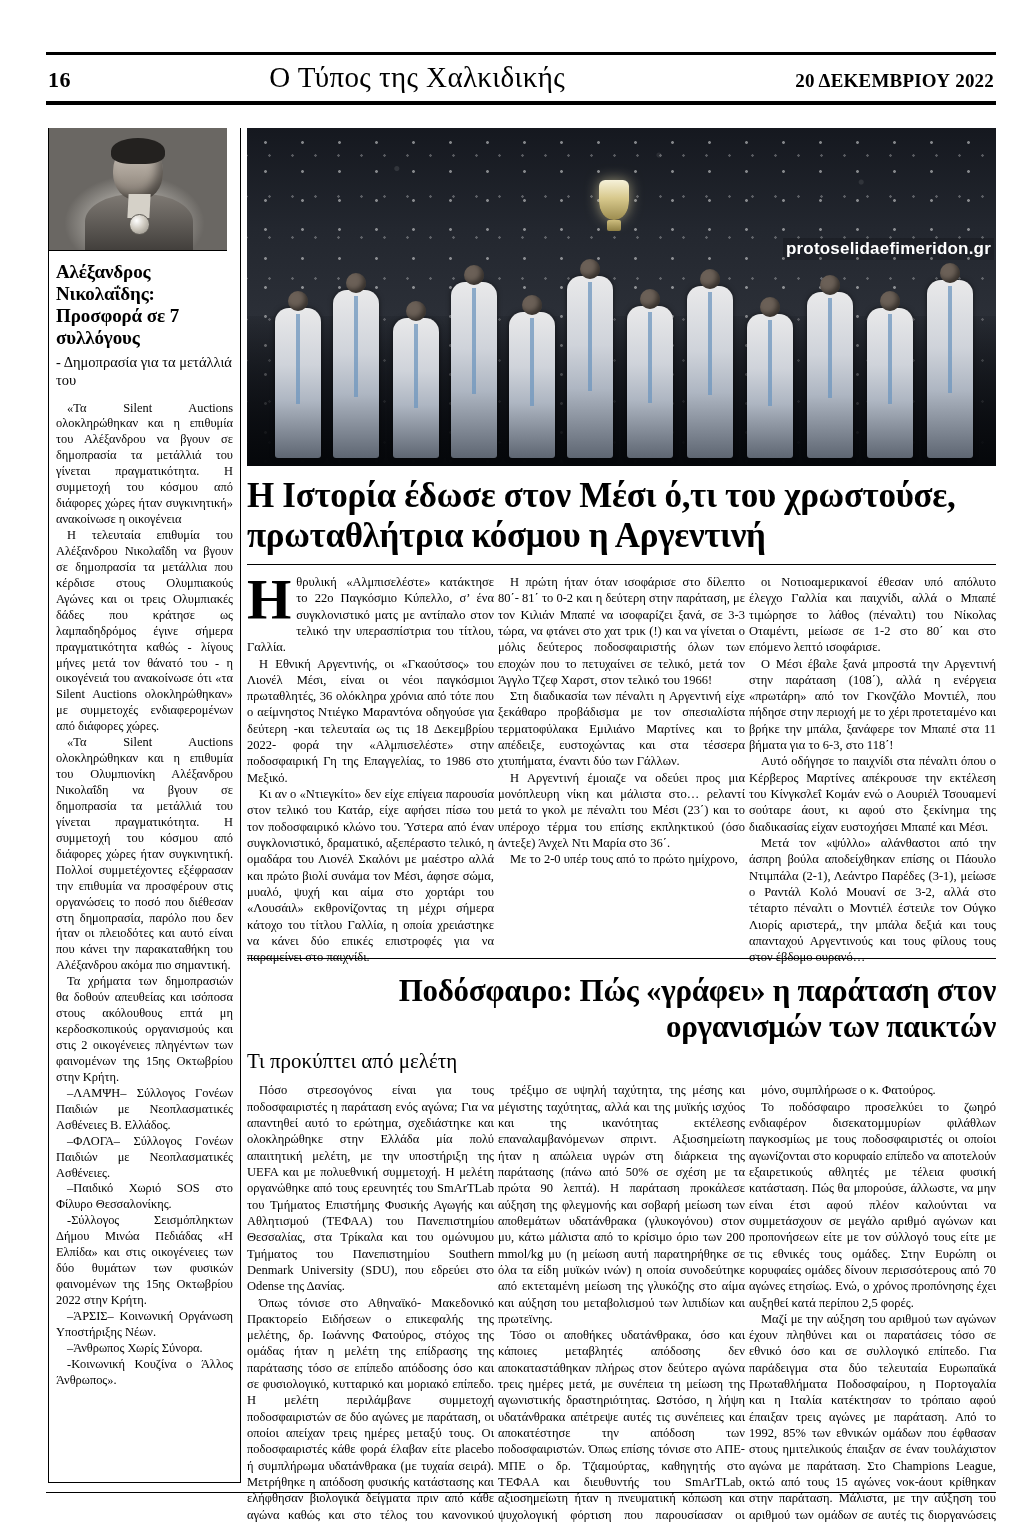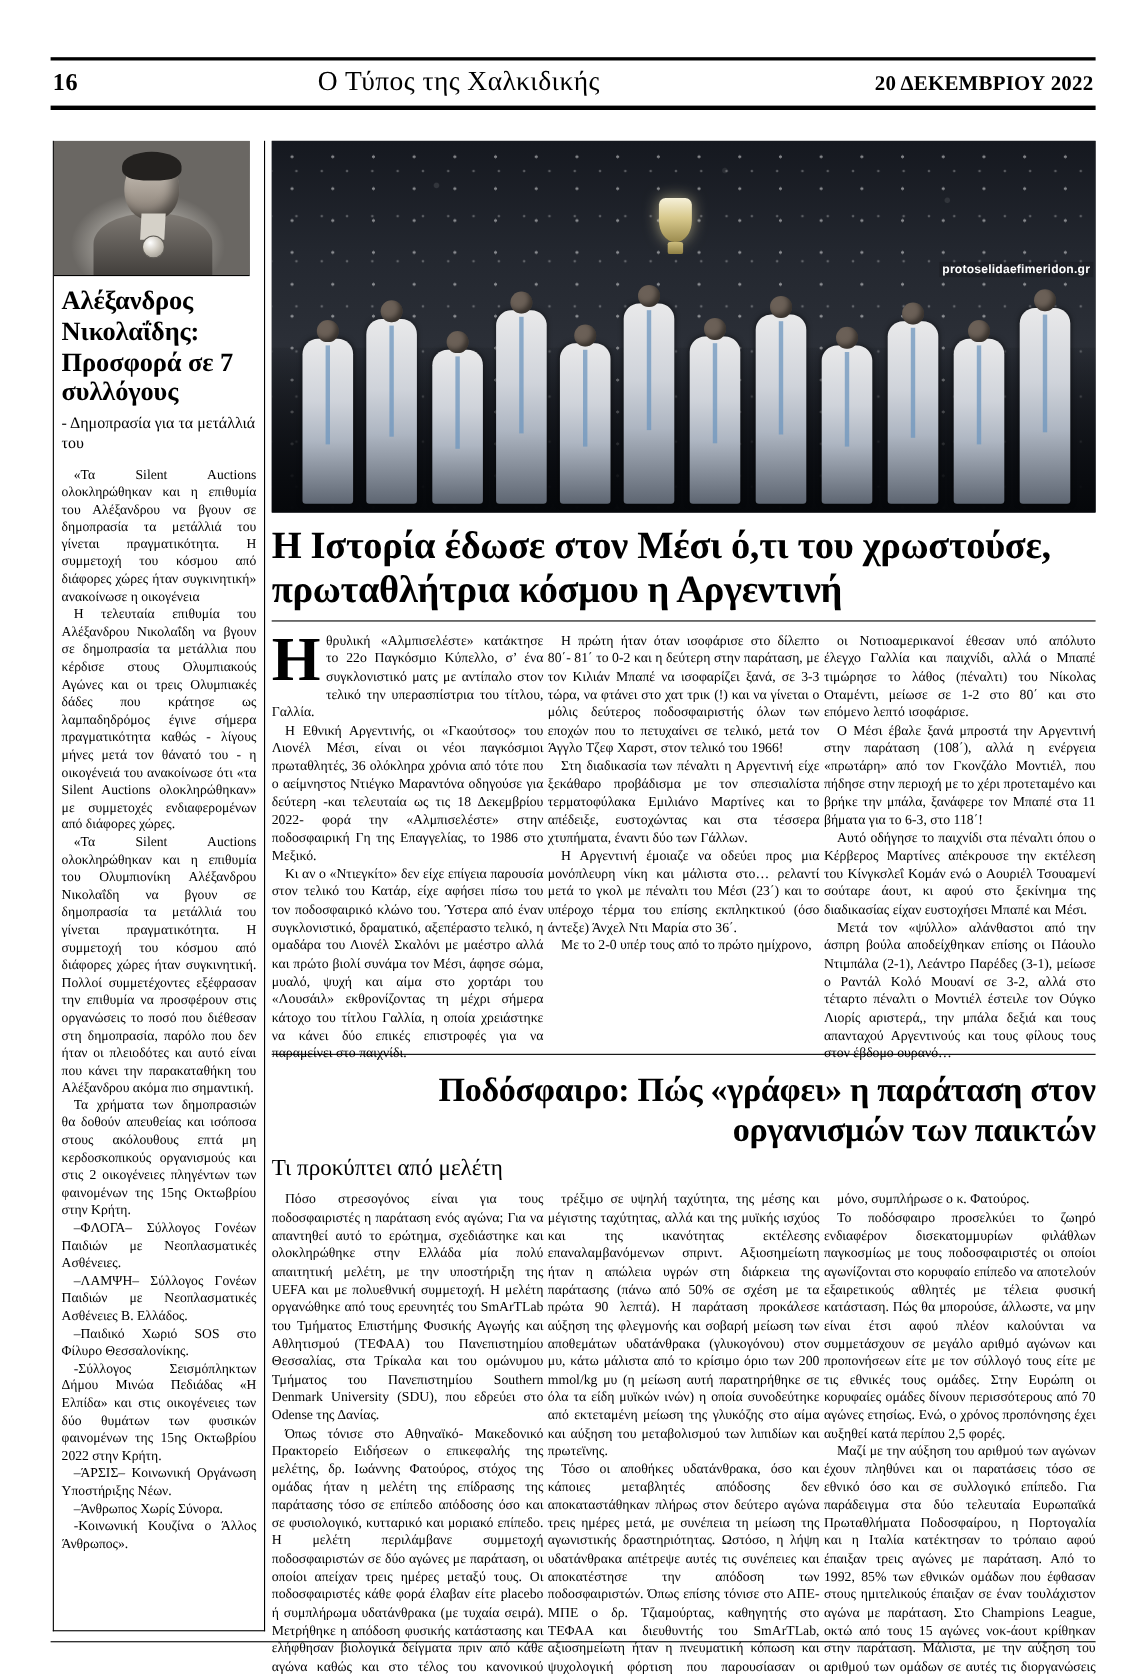--- a/index.html
+++ b/index.html
@@ -40,21 +40,21 @@
     align-items: baseline;
     justify-content: space-between;
     padding: 6px 2px 7px 2px;
   }
   .masthead-page {
     font-weight: bold;
     font-size: 22px;
     letter-spacing: .5px;
   }
   .masthead-title {
-    font-size: 25px;
+    font-size: 29px;
     letter-spacing: .4px;
     position: relative;
     left: -16px;
   }
   .masthead-date {
     font-weight: bold;
     font-size: 19px;
     letter-spacing: .2px;
   }
   .masthead-bottom {
@@ -129,21 +129,21 @@
     position: absolute;
     left: 80px;
     top: 86px;
     width: 19px;
     height: 19px;
     border-radius: 50%;
     background: radial-gradient(circle at 35% 30%, #ffffff 0%, #cfcac0 45%, #8a867e 100%);
     border: 1px solid #5e5b55;
   }
   .sidebar h1 {
-    font-size: 24px;
+    font-size: 19px;
     line-height: 1.16;
     font-weight: bold;
     margin: 10px 0 0 0;
     letter-spacing: -.1px;
   }
   .sidebar .subhead {
     font-size: 14.5px;
     line-height: 1.22;
     margin: 5px 0 0 0;
   }
@@ -233,21 +233,21 @@
     left: 8px; bottom: -11px;
     width: 14px; height: 11px;
     background: linear-gradient(180deg,#cdbd7e,#8e7f44);
     border-radius: 2px;
   }
   .photo-credit {
     position: absolute;
     right: 2px;
     top: 110px;
     font-family: "Liberation Sans", sans-serif;
-    font-size: 11px;
+    font-size: 17px;
     font-weight: bold;
     color: #ffffff;
     background: rgba(0,0,0,.18);
     padding: 1px 3px;
     letter-spacing: .2px;
     margin-left: 43px;
   }
 
   
   .article-main {
@@ -352,22 +352,22 @@
       <div class="medal-ribbon"></div>
       <div class="medal"></div>
     </div>
     <h1>Αλέξανδρος Νικολαΐδης: Προσφορά σε 7 συλλόγους</h1>
     <div class="subhead">- Δημοπρασία για τα μετάλλιά του</div>
     <div class="body">
       <p>«Τα Silent Auctions ολοκληρώθηκαν και η επιθυμία του Αλέξανδρου να βγουν σε δημοπρασία τα μετάλλιά του γίνεται πραγματικότητα. Η συμμετοχή του κόσμου από διάφορες χώρες ήταν συγκινητική» ανακοίνωσε η οικογένεια</p>
       <p>Η τελευταία επιθυμία του Αλέξανδρου Νικολαΐδη να βγουν σε δημοπρασία τα μετάλλια που κέρδισε στους Ολυμπιακούς Αγώνες και οι τρεις Ολυμπιακές δάδες που κράτησε ως λαμπαδηδρόμος έγινε σήμερα πραγματικότητα καθώς - λίγους μήνες μετά τον θάνατό του - η οικογένειά του ανακοίνωσε ότι «τα Silent Auctions ολοκληρώθηκαν» με συμμετοχές ενδιαφερομένων από διάφορες χώρες.</p>
       <p>«Τα Silent Auctions ολοκληρώθηκαν και η επιθυμία του Ολυμπιονίκη Αλέξανδρου Νικολαΐδη να βγουν σε δημοπρασία τα μετάλλιά του γίνεται πραγματικότητα. Η συμμετοχή του κόσμου από διάφορες χώρες ήταν συγκινητική. Πολλοί συμμετέχοντες εξέφρασαν την επιθυμία να προσφέρουν στις οργανώσεις το ποσό που διέθεσαν στη δημοπρασία, παρόλο που δεν ήταν οι πλειοδότες και αυτό είναι που κάνει την παρακαταθήκη του Αλέξανδρου ακόμα πιο σημαντική.</p>
       <p>Τα χρήματα των δημοπρασιών θα δοθούν απευθείας και ισόποσα στους ακόλουθους επτά μη κερδοσκοπικούς οργανισμούς και στις 2 οικογένειες πληγέντων των φαινομένων της 15ης Οκτωβρίου στην Κρήτη.</p>
+      <p>–ΛΑΜΨΗ– Σύλλογος Γονέων Παιδιών με Νεοπλασματικές Ασθένειες Β. Ελλάδος.</p>
       <p>–ΦΛΟΓΑ– Σύλλογος Γονέων Παιδιών με Νεοπλασματικές Ασθένειες.</p>
-      <p>–ΛΑΜΨΗ– Σύλλογος Γονέων Παιδιών με Νεοπλασματικές Ασθένειες Β. Ελλάδος.</p>
       <p>–Παιδικό Χωριό SOS στο Φίλυρο Θεσσαλονίκης.</p>
       <p>-Σύλλογος Σεισμόπληκτων Δήμου Μινώα Πεδιάδας «Η Ελπίδα» και στις οικογένειες των δύο θυμάτων των φυσικών φαινομένων της 15ης Οκτωβρίου 2022 στην Κρήτη.</p>
       <p>–ΆΡΣΙΣ– Κοινωνική Οργάνωση Υποστήριξης Νέων.</p>
       <p>–Άνθρωπος Χωρίς Σύνορα.</p>
       <p>-Κοινωνική Κουζίνα ο Άλλος Άνθρωπος».</p>
     </div>
   </div>
 
   <div class="photo">
     <div class="crowd"></div>

